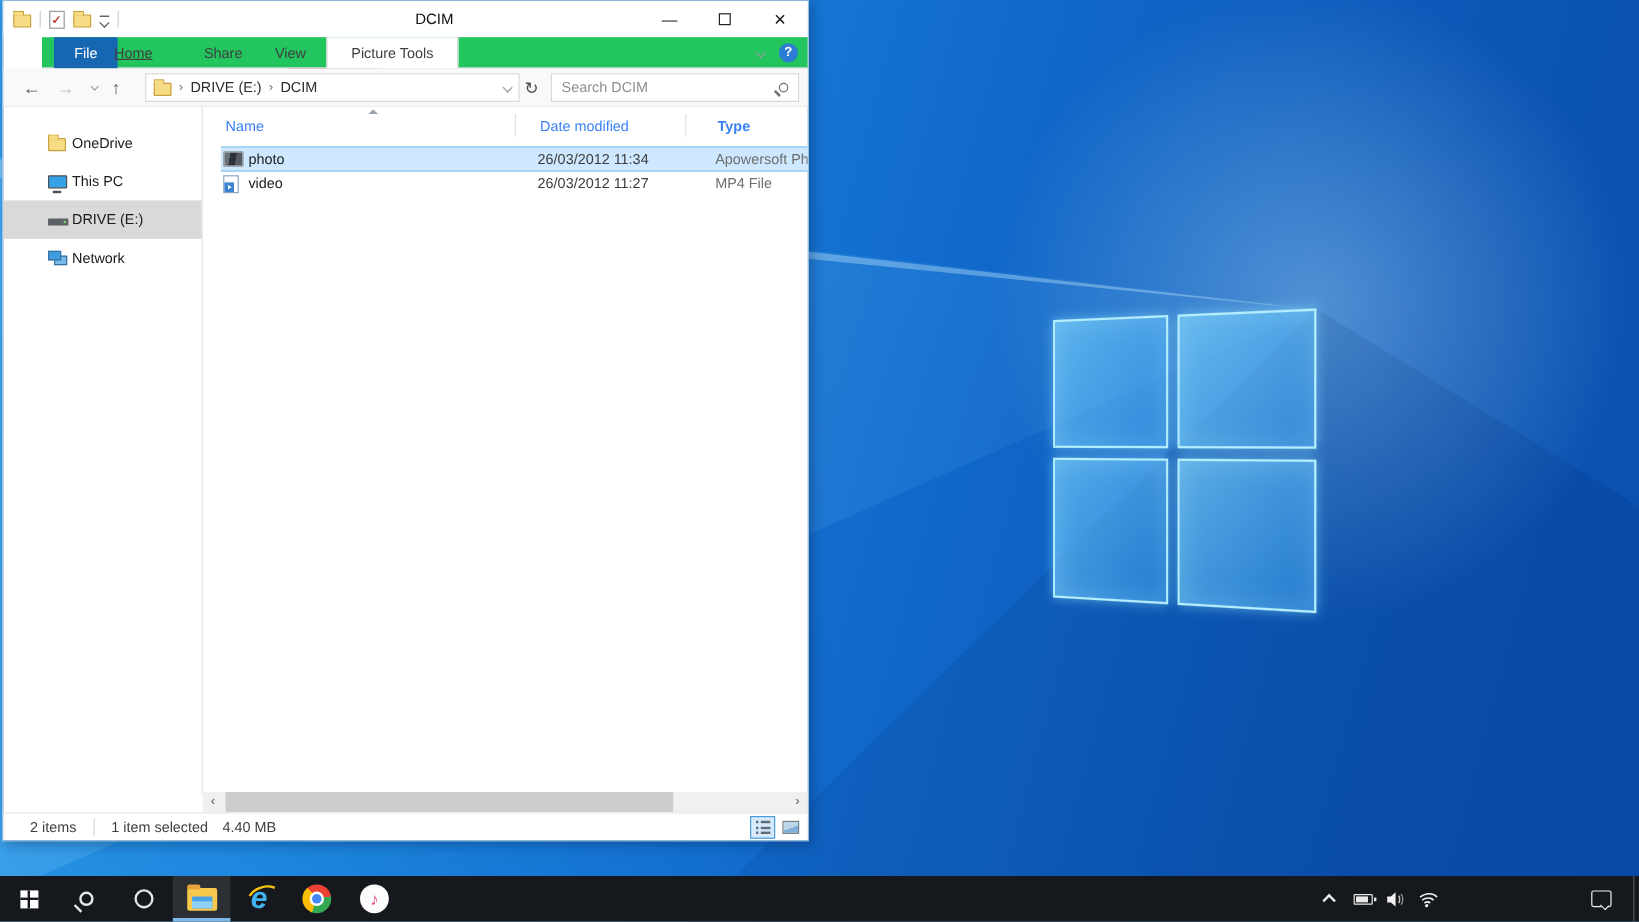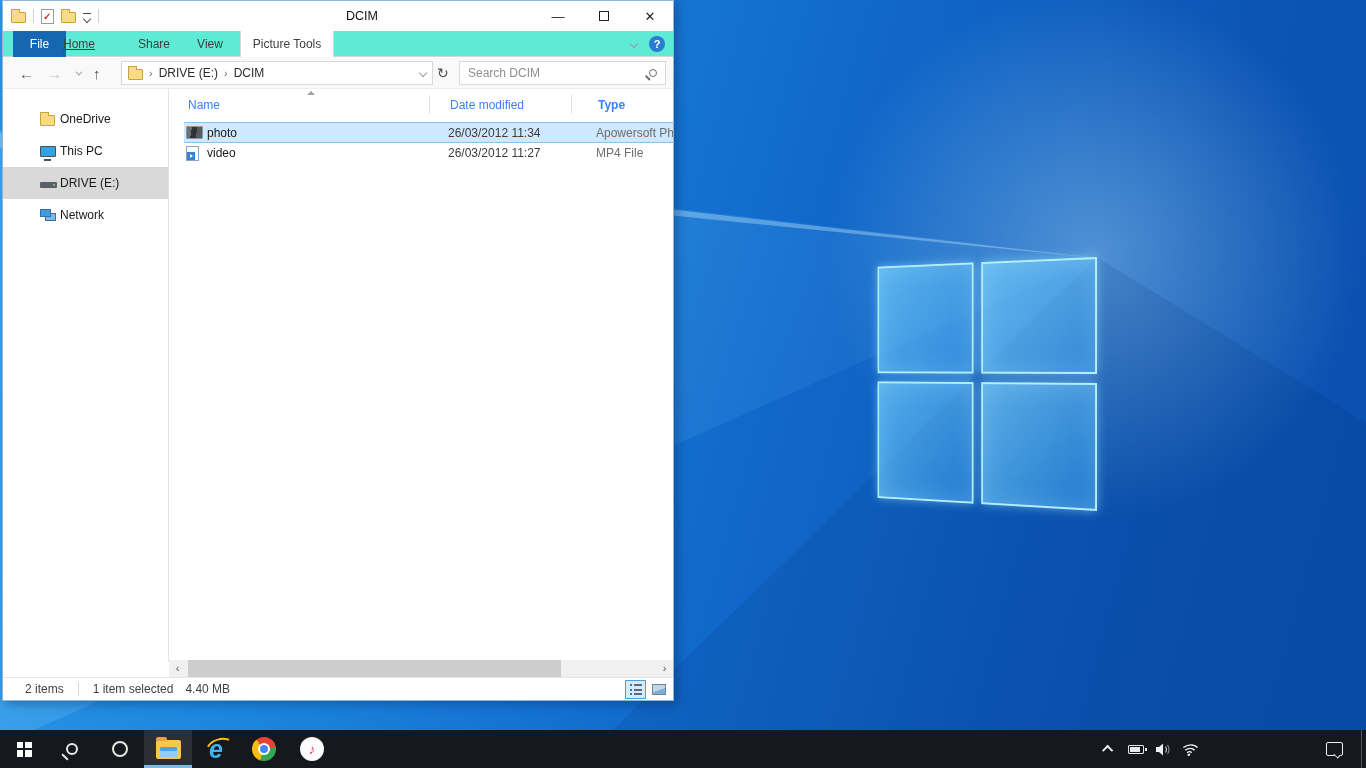--- a/index.html
+++ b/index.html
@@ -51,28 +51,28 @@
   .manage-tab { position:absolute; left:237px; top:2px; width:76px; height:28px;
     background:#ef4444; color:#3a3a2c; display:flex; align-items:center; justify-content:center;margin-top:36px; }
   .win-title { position:absolute; left:343px; top:0; height:30px; display:flex;
     align-items:center; font-size:12.5px; color:#111; }
   .win-controls { position:absolute; right:0; top:0; height:30px; display:flex; }
   .ctrl-btn { width:46px; height:30px; display:flex; align-items:center; justify-content:center;
     font-size:13px; color:#222; cursor:default; }
   .max-glyph { width:10px; height:10px; border:1px solid #222; }
 
   
-  .ribbon { position:relative; height:26px; background:#5eead4; border-bottom:1px solid #d5d5d5; }
+  .ribbon { position:relative; height:26px; background:#22c55e; border-bottom:1px solid #d5d5d5;margin-left:32px; }
   .rtab { position:absolute; top:0; height:26px; display:flex; align-items:center;
     justify-content:center; color:#3f3f3f; }
   .rtab.file { left:10px; width:53px; background:#1667b1; color:#fff; }
   .rtab.home { left:49px; width:54px;text-decoration:underline; }
   .rtab.share { left:124px; width:54px; }
   .rtab.view { left:182px; width:50px; }
-  .rtab.ptools { left:237px; width:94px; background:#fff;
+  .rtab.ptools { left:237px; width:110px; background:#fff;
     border-left:1px solid #d8d8d8; border-right:1px solid #d8d8d8; }
   .ribbon-right { position:absolute; right:8px; top:0; height:26px; display:flex;
     align-items:center; gap:12px; }
   .help-circ { width:16px; height:16px; border-radius:50%; background:#2b7cd3; color:#fff;
     font-size:11px; font-weight:bold; display:flex; align-items:center; justify-content:center; }
 
   
   .navbar { position:relative; height:32px; background:#f9f9f9; border-bottom:1px solid #ececec; }
   .nav-arrows { position:absolute; left:16px; top:0; height:32px; display:flex;
     align-items:center; gap:13px; font-size:15px; }

